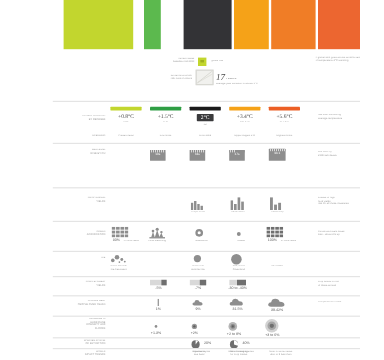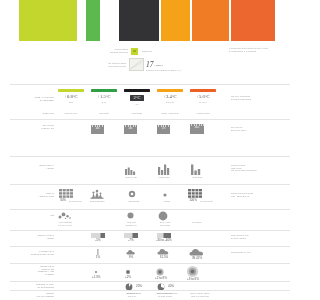--- a/index.html
+++ b/index.html
@@ -1,21 +1,21 @@
 <!DOCTYPE html>
 <html><head>
 <meta charset="utf-8">
 <style>
   html,body{margin:0;padding:0;}
   body{
     width:300px;height:300px;background:#ffffff;
     font-family:"Liberation Sans",sans-serif;
     overflow:hidden;position:relative;
   }
-  .page{position:absolute;inset:0;}
+  .page{position:absolute;inset:0;margin-left:34px;}
 
   
   .bars{position:absolute;left:0;top:0;width:300px;height:42px;}
   .bar{position:absolute;top:0;}
 
   
   .txt{
     color:#9a9a9a;
     font-size:2.1px;line-height:2.7px;
     letter-spacing:.05px;

